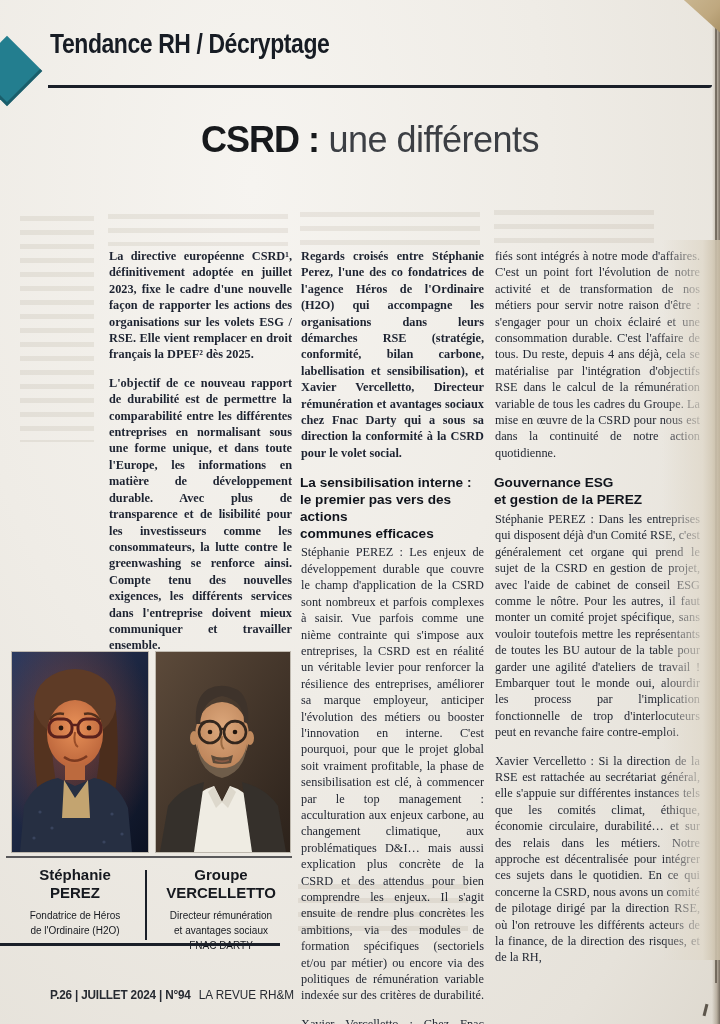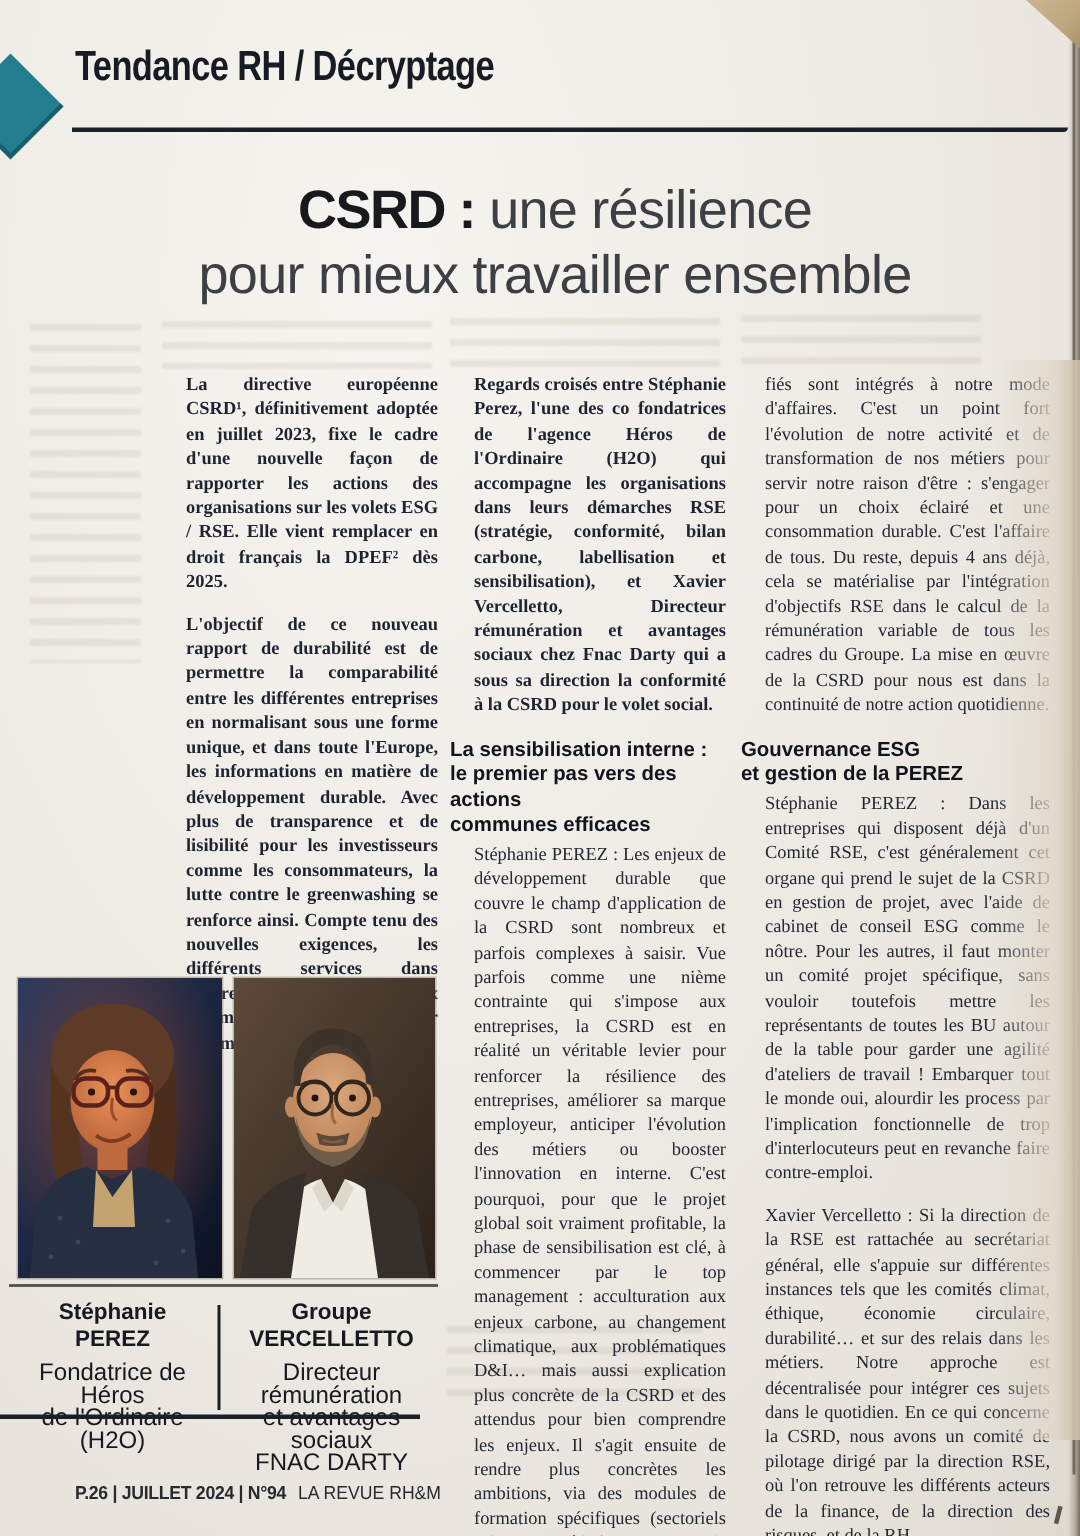--- a/index.html
+++ b/index.html
@@ -36,21 +36,21 @@
   .kicker-rule{position:absolute; left:48px; top:85px; width:664px; height:2.5px;
     background:#1a1f28; border-radius:0 0 6px 0;}
   
   .title{position:absolute; left:70px; top:118px; width:600px; text-align:center;
     font-family:"Liberation Sans", sans-serif; font-size:36px; line-height:43px;
     color:#3c3f44; letter-spacing:-.5px; white-space:pre-line;}
   .title .lead{font-weight:bold; color:#17191c; letter-spacing:-1px;text-align:center;}
   
   .col{position:absolute; top:248px; font-size:12.3px; line-height:16.4px;
     text-align:justify; color:#232834;}
-  .col p{margin:0 0 12px 16px;}
+  .col p{margin:0 0 12px 1px;}
   .col-1{left:108px; width:184px;}
   .col-2{left:300px; width:184px;}
   .col-3{left:494px; width:206px;}
   .lead-par{font-weight:bold; color:#1d2331;}
   .subhead{font-family:"Liberation Sans", sans-serif; font-weight:bold;
     font-size:13.6px; line-height:16.8px; color:#10141c; text-align:left;
     white-space:pre-line; margin:16px 0 2px 0;}
   .gap-top{margin-top:14px;}
   
   .photo{position:absolute; top:652px; height:200px; overflow:hidden;
@@ -59,21 +59,21 @@
   .photo-left{left:12px; width:136px;}
   .photo-right{left:156px; width:134px;}
   .rule-under-photos{position:absolute; left:6px; top:856px; width:286px; height:1.5px;
     background:rgba(40,40,45,.75);}
   
   .caption{position:absolute; top:866px; text-align:center;
     font-family:"Liberation Sans", sans-serif; color:#16191f;}
   .caption-left{left:8px; width:134px;}
   .caption-right{left:150px; width:142px;}
   .caption .name{font-weight:bold; font-size:15px; line-height:18px; white-space:pre-line;}
-  .caption .role{font-size:16px; line-height:15px; margin-top:6px; white-space:pre-line;}
+  .caption .role{font-size:10px; line-height:15px; margin-top:6px; white-space:pre-line;}
   .caption-divider{position:absolute; left:145px; top:870px; width:2px; height:70px;
     background:#1a1f28;}
   .rule-above-footer{position:absolute; left:0; top:943px; width:280px; height:2.5px;
     background:#1a1f28;}
   
   .footer{position:absolute; left:50px; top:988px;
     font-family:"Liberation Sans", sans-serif; font-size:12.5px; color:#262a31;
     transform:scaleX(.94); transform-origin:left center; white-space:nowrap;}
   .footer .meta{font-weight:bold; letter-spacing:-.2px;}
   .footer .mag{margin-left:5px;}
@@ -86,21 +86,21 @@
   <div class="ghost" style="left:20px; top:212px; width:74px; height:230px;"></div>
   <div class="ghost" style="left:108px; top:210px; width:180px; height:36px;"></div>
   <div class="ghost" style="left:300px; top:208px; width:180px; height:40px;"></div>
   <div class="ghost" style="left:494px; top:206px; width:160px; height:40px;"></div>
   <div class="ghost" style="left:298px; top:880px; width:170px; height:60px;"></div>
 
   <div class="kicker-diamond"></div>
   <div class="kicker">Tendance RH / Décryptage</div>
   <div class="kicker-rule"></div>
 
-  <div class="title"><span class="lead">CSRD :</span><span> une résilience</span><br><span>pour mieux travailler ensemble</span></div>
+  <div class="title"><span class="lead">CSRD :</span><span> une différents</span><br></div>
 
   <div class="col col-1">
     <p class="lead-par">La directive européenne CSRD¹, définitivement adoptée en juillet 2023, fixe le cadre d'une nouvelle façon de rapporter les actions des organisations sur les volets ESG / RSE. Elle vient remplacer en droit français la DPEF² dès 2025.</p>
     <p class="lead-par">L'objectif de ce nouveau rapport de durabilité est de permettre la comparabilité entre les différentes entreprises en normalisant sous une forme unique, et dans toute l'Europe, les informations en matière de développement durable. Avec plus de transparence et de lisibilité pour les investisseurs comme les consommateurs, la lutte contre le greenwashing se renforce ainsi. Compte tenu des nouvelles exigences, les différents services dans l'entreprise doivent mieux communiquer et travailler ensemble.</p>
   </div>
 
   <div class="col col-2">
     <p class="lead-par">Regards croisés entre Stéphanie Perez, l'une des co fondatrices de l'agence Héros de l'Ordinaire (H2O) qui accompagne les organisations dans leurs démarches RSE (stratégie, conformité, bilan carbone, labellisation et sensibilisation), et Xavier Vercelletto, Directeur rémunération et avantages sociaux chez Fnac Darty qui a sous sa direction la conformité à la CSRD pour le volet social.</p>
     <div class="subhead gap-top">La sensibilisation interne :
 le premier pas vers des actions

